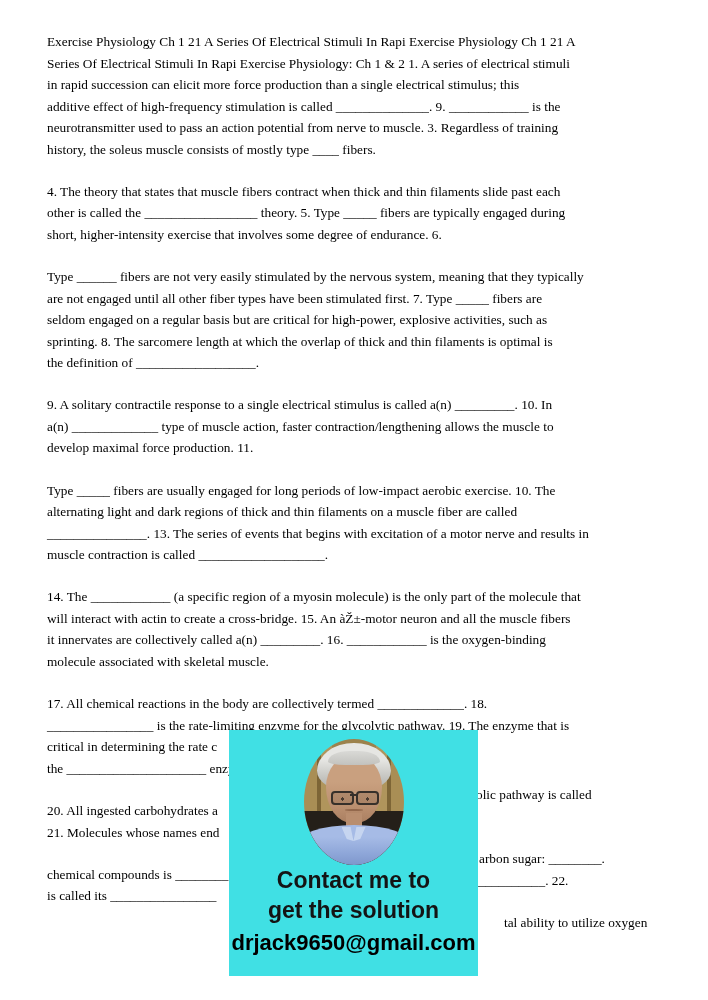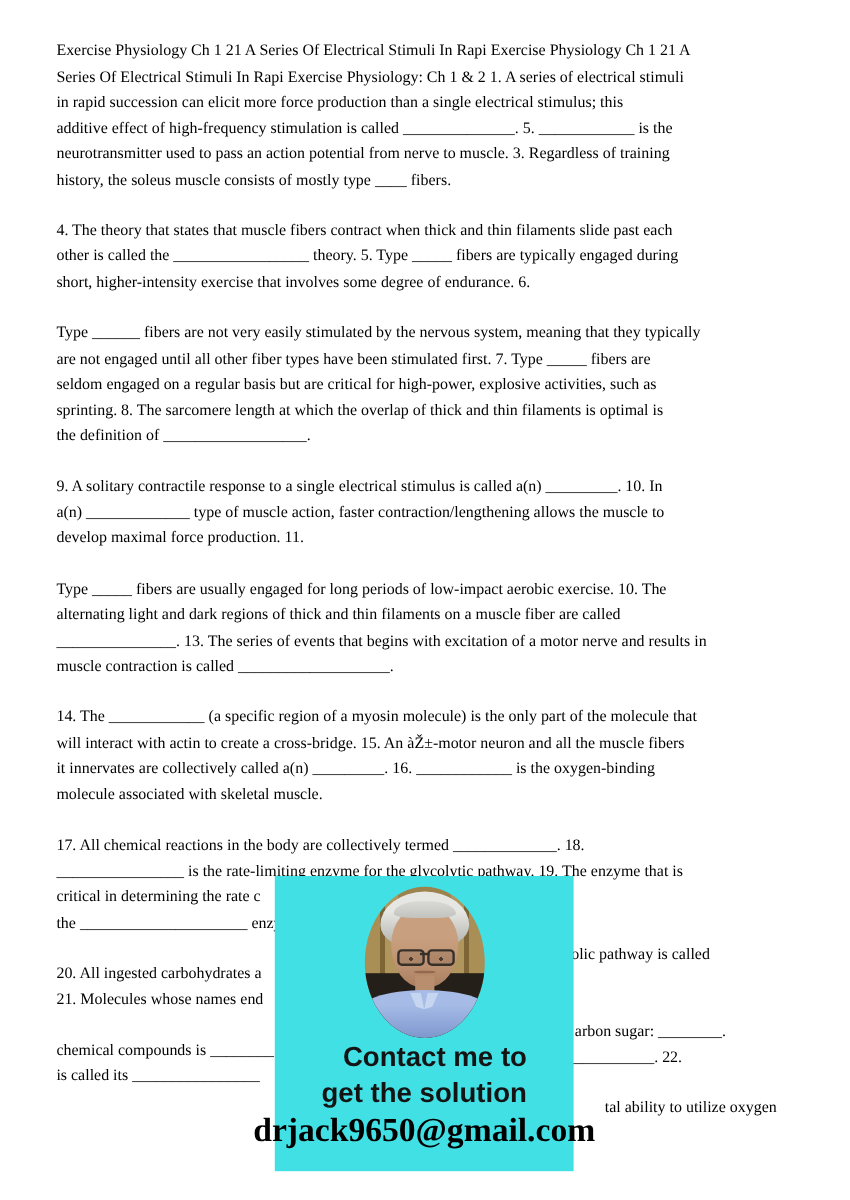--- a/index.html
+++ b/index.html
@@ -20,26 +20,26 @@
   
   .card{
     position:absolute;left:229px;top:730px;width:249px;height:246px;
     display:flex;flex-direction:column;align-items:center;
     z-index:10;
   }
   .card-heading{
     margin-top:0;
     font-family:"Liberation Sans", sans-serif;
     font-weight:bold;font-size:23px;line-height:30px;
-    color:#141414;text-align:right;
+    color:#141414;text-align:center;
   }
   .card-email{
     margin-top:3px;
-    font-family:Liberation Serif, serif;
-    font-weight:bold;font-size:28px;line-height:30px;
+    font-family:Liberation Sans, sans-serif;
+    font-weight:bold;font-size:22px;line-height:30px;
     color:#000;text-align:center;
   }
 
   
   .photo{
     position:relative;margin-top:9px;width:100px;height:126px;
     border-radius:50%;overflow:hidden;flex:0 0 auto;
     background:
       linear-gradient(90deg,#a98e55 0 13%, #7d6536 13% 17%, #b0955c 17% 28%,
         #9c824c 28% 72%, #b0955c 72% 83%, #7d6536 83% 87%, #a98e55 87% 100%);
@@ -81,21 +81,21 @@
   }
 </style>
 </head>
 <body style="background: rgb(255, 255, 255);">
 
 <div class="doc">
     <div class="para">
       <div class="line"><span>Exercise Physiology Ch 1 21 A Series Of Electrical Stimuli In Rapi Exercise Physiology Ch 1 21 A</span></div>
       <div class="line"><span>Series Of Electrical Stimuli In Rapi Exercise Physiology: Ch 1 &amp; 2 1. A series of electrical stimuli</span></div>
       <div class="line"><span>in rapid succession can elicit more force production than a single electrical stimulus; this</span></div>
-      <div class="line"><span>additive effect of high-frequency stimulation is called ______________. 5. ____________ is the</span></div>
+      <div class="line"><span>additive effect of high-frequency stimulation is called ______________. 9. ____________ is the</span></div>
       <div class="line"><span>neurotransmitter used to pass an action potential from nerve to muscle. 3. Regardless of training</span></div>
       <div class="line"><span>history, the soleus muscle consists of mostly type ____ fibers.</span></div>
     </div>
     <div class="para">
       <div class="line"><span>4. The theory that states that muscle fibers contract when thick and thin filaments slide past each</span></div>
       <div class="line"><span>other is called the _________________ theory. 5. Type _____ fibers are typically engaged during</span></div>
       <div class="line"><span>short, higher-intensity exercise that involves some degree of endurance. 6.</span></div>
     </div>
     <div class="para">
       <div class="line"><span>Type ______ fibers are not very easily stimulated by the nervous system, meaning that they typically</span></div>

